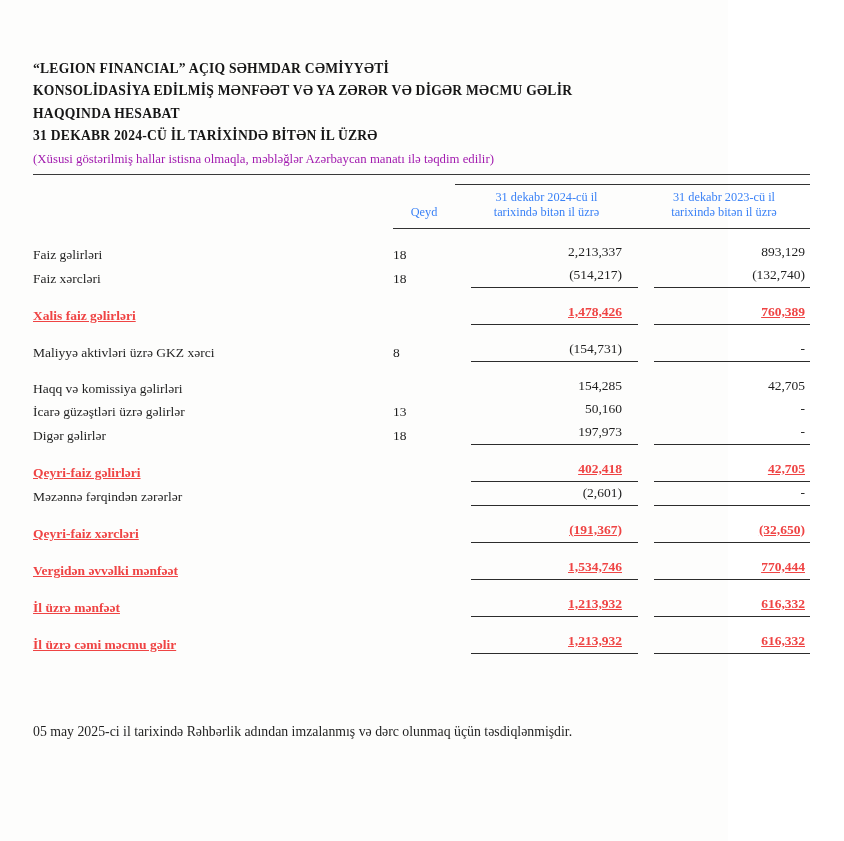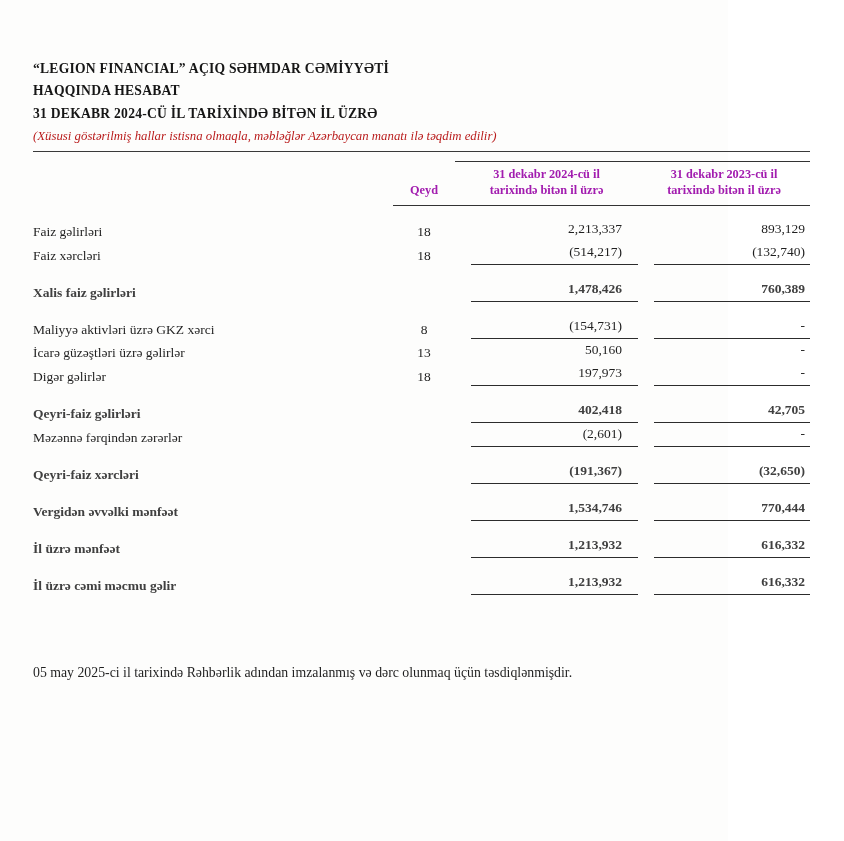--- a/index.html
+++ b/index.html
@@ -17,83 +17,83 @@
   }
   .title-line {
     font-size: 13.6px;
     font-weight: bold;
     line-height: 22.4px;
     letter-spacing: 0.25px;
     color: #161616;
   }
   .subtitle {
     font-size: 12.8px;
-    font-style: italic;
     margin-top: 4px;
     padding-bottom: 7px;
-    color: #b91c1c;
+    color: #a21caf;
   }
   .rule {
     border: none;
     border-top: 1.3px solid #3a3a3a;
     width: 777px;
   }
   table.statement {
     width: 777px;
     border-collapse: collapse;
     margin-top: 9px;
     table-layout: fixed;
   }
   col.c-label { width: 360px; }
   col.c-note  { width: 62px;  }
   col.c-2024  { width: 183px; }
   col.c-2023  { width: 172px; }
   th {
     font-size: 12.3px;
-    font-weight: bold;
+    font-weight: normal;
     vertical-align: bottom;
     line-height: 15.5px;
-    color: #a21caf;
+    color: #3b82f6;
   }
   th.note { text-align: center; padding: 0 4px 7px; border-bottom: 1.4px solid #333; }
   th.val  { text-align: center; padding: 5px 6px 7px; border-top: 1.4px solid #333; border-bottom: 1.4px solid #333; }
   th.val .hwrap { display: inline-block; max-width: 142px; }
   td {
     font-size: 13.5px;
     line-height: 19px;
     vertical-align: bottom;
     color: #1f1f1f;
   }
-  td.note { text-align: center; }
+  td.note { text-align: left; }
   td.val  { padding: 0; }
   td.val .cell {
     display: block;
     text-align: right;
     margin-left: 16px;
     padding: 1px 0 3px;
   }
   td.v2024 .cell { padding-right: 16px; }
   td.v2023 .cell { padding-right: 5px; }
   tr.underline td.val .cell { border-bottom: 1.4px solid #2c2c2c; }
-  tr.bold td { font-weight: bold; color: #404040; }
+  tr.bold td { font-weight: bold; color: #ef4444; text-decoration: underline; }
   tr.gap td { padding-top: 13px; }
   tbody tr.first td { padding-top: 12px; }
   .approval {
     margin-top: 70px;
     font-size: 13.8px;
     color: #1f1f1f;
   }
 </style>
 </head>
 <body>
 
 <div class="page">
 
   <header>
     <div class="title-line">“LEGION FINANCIAL” AÇIQ SƏHMDAR CƏMİYYƏTİ</div>
+    <div class="title-line">KONSOLİDASİYA EDİLMİŞ MƏNFƏƏT VƏ YA ZƏRƏR VƏ DİGƏR MƏCMU GƏLİR</div>
     <div class="title-line">HAQQINDA HESABAT</div>
     <div class="title-line">31 DEKABR 2024-CÜ İL TARİXİNDƏ BİTƏN İL ÜZRƏ</div>
     <div class="subtitle">(Xüsusi göstərilmiş hallar istisna olmaqla, məbləğlər Azərbaycan manatı ilə təqdim edilir)</div>
   </header>
 
   <hr class="rule">
 
   <table class="statement">
     <colgroup>
       <col class="c-label">
@@ -143,20 +143,30 @@
         <tr class="gap underline">
           <td class="label">Maliyyə aktivləri üzrə GKZ xərci</td>
           <td class="note">8</td>
           <td class="val v2024">
             <span class="cell">(154,731)</span>
           </td>
           <td class="val v2023">
             <span class="cell">-</span>
           </td>
         </tr>
+        <tr class="gap">
+          <td class="label">Haqq və komissiya gəlirləri</td>
+          <td class="note"></td>
+          <td class="val v2024">
+            <span class="cell">154,285</span>
+          </td>
+          <td class="val v2023">
+            <span class="cell">42,705</span>
+          </td>
+        </tr>
         <tr class="">
           <td class="label">İcarə güzəştləri üzrə gəlirlər</td>
           <td class="note">13</td>
           <td class="val v2024">
             <span class="cell">50,160</span>
           </td>
           <td class="val v2023">
             <span class="cell">-</span>
           </td>
         </tr>

